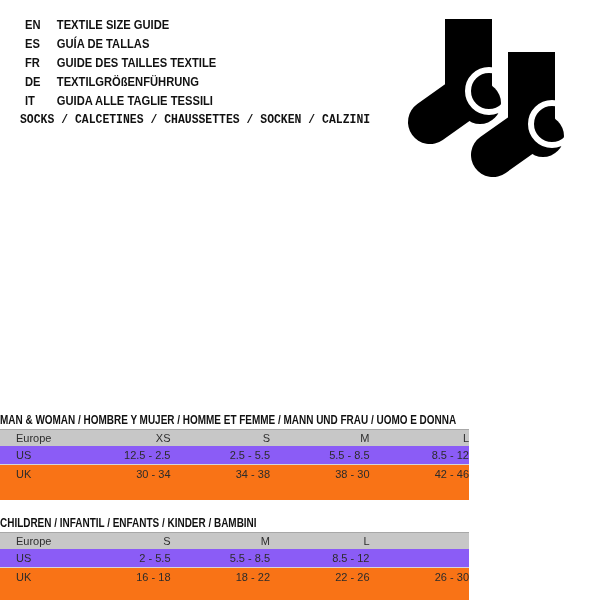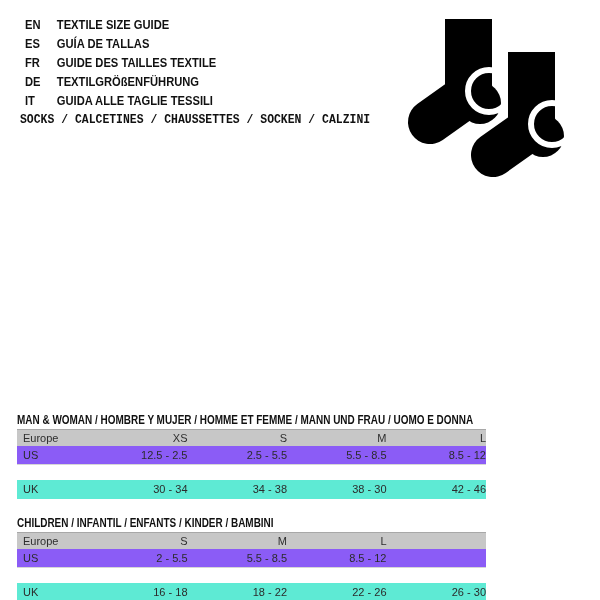--- a/index.html
+++ b/index.html
@@ -14,28 +14,28 @@
   .lang-row{height:19px;line-height:19px;font-size:13px;font-weight:bold;white-space:nowrap;}
   .lang-code{display:inline-block;width:37px;}
 
   
   .category-line{position:absolute;left:20px;top:112px;font-size:13px;font-weight:bold;font-family:Liberation Mono, monospace;}
 
   
   .socks-svg{position:absolute;left:398px;top:8px;}
 
   
-  .size-table{position:absolute;left:17px;width:469px;}
+  .size-table{position:absolute;left:0;width:469px;}
   .tbl-title{font-size:12px;font-weight:bold;line-height:14px;margin-bottom:2px;letter-spacing:0;}
   .trow{display:flex;width:469px;box-sizing:border-box;}
   .thead{background:#c7c7c7;border-top:1px solid #a8a8a8;height:17px;line-height:17px;}
   .trow-us{background:#8b5cf6;height:19px;line-height:19px;border-bottom:1px solid #d6d6d6;}
-  .trow-uk{background:#5eead4;height:19px;line-height:19px;margin-top:15px;}
+  .trow-uk{background:#f97316;height:35px;line-height:19px;}
   .cell{font-size:11px;color:#2b2b2b;}
-  .c0{width:71px;text-align:left;padding-left:6px;box-sizing:border-box;}
+  .c0{width:71px;text-align:left;padding-left:16px;box-sizing:border-box;}
   .cn{width:99.5px;text-align:right;}
   .thead .cell{color:#2e2e2e;}
   #table-man{top:413px;}
   #table-children{top:516px;}
 </style>
 </head>
 <body>
 
 <div class="lang-block">
   <div class="lang-row"><span class="cond"><span class="lang-code">EN</span><span>TEXTILE SIZE GUIDE</span></span></div>

